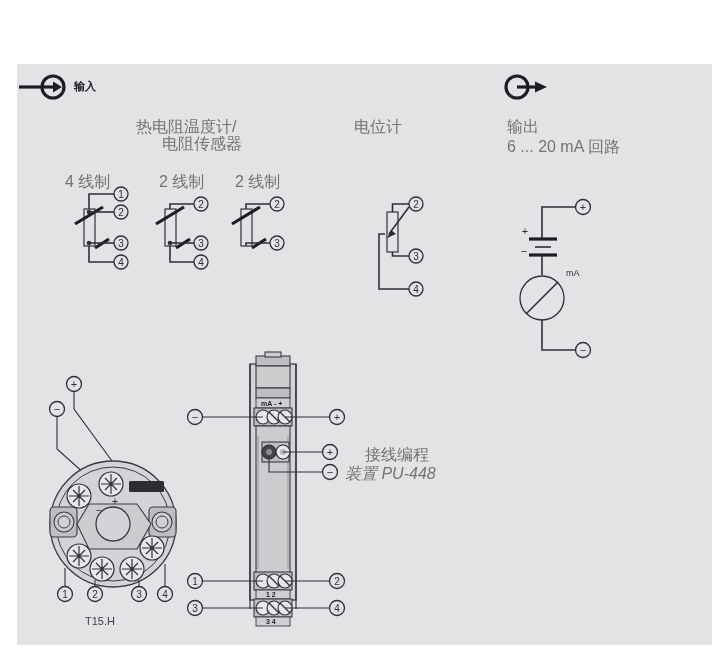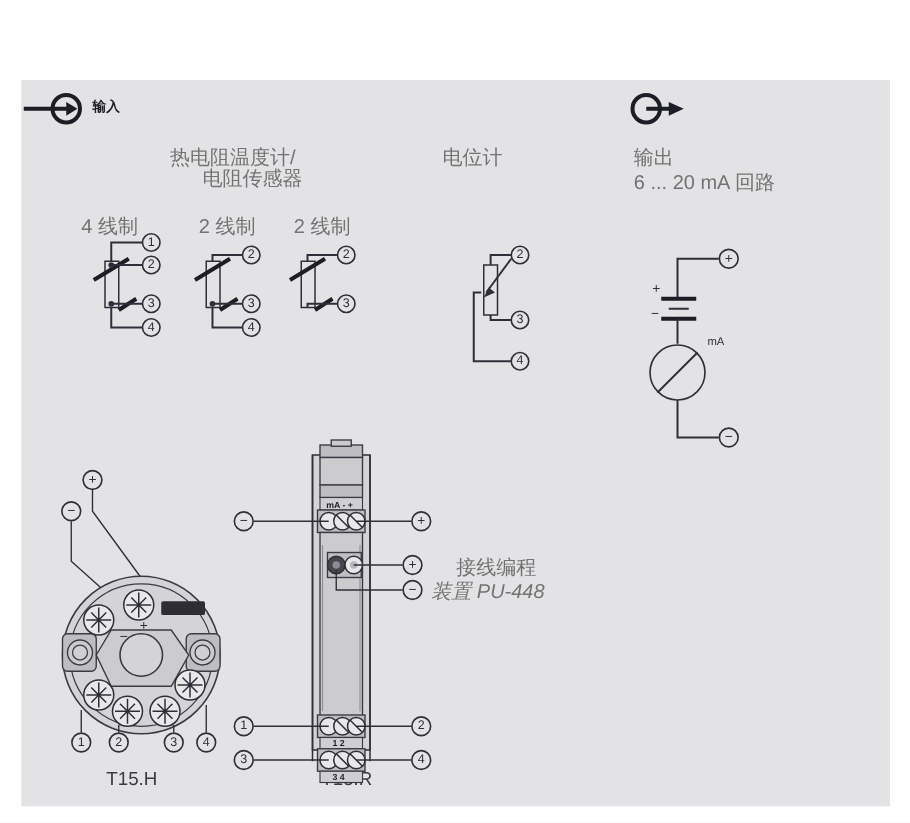--- a/index.html
+++ b/index.html
@@ -45,21 +45,21 @@
   .svg-layer {
     position: absolute;
     left: 0;
     top: 0;
     width: 695px;
     height: 581px;
     pointer-events: none;
   }
   .model-lbl {
     position: absolute;
-    font-size: 15px;
+    font-size: 11px;
     color: #3b3b46;
   }
 </style>
 </head>
 <body>
 
 <div id="page">
 
 
   <div id="panel">

